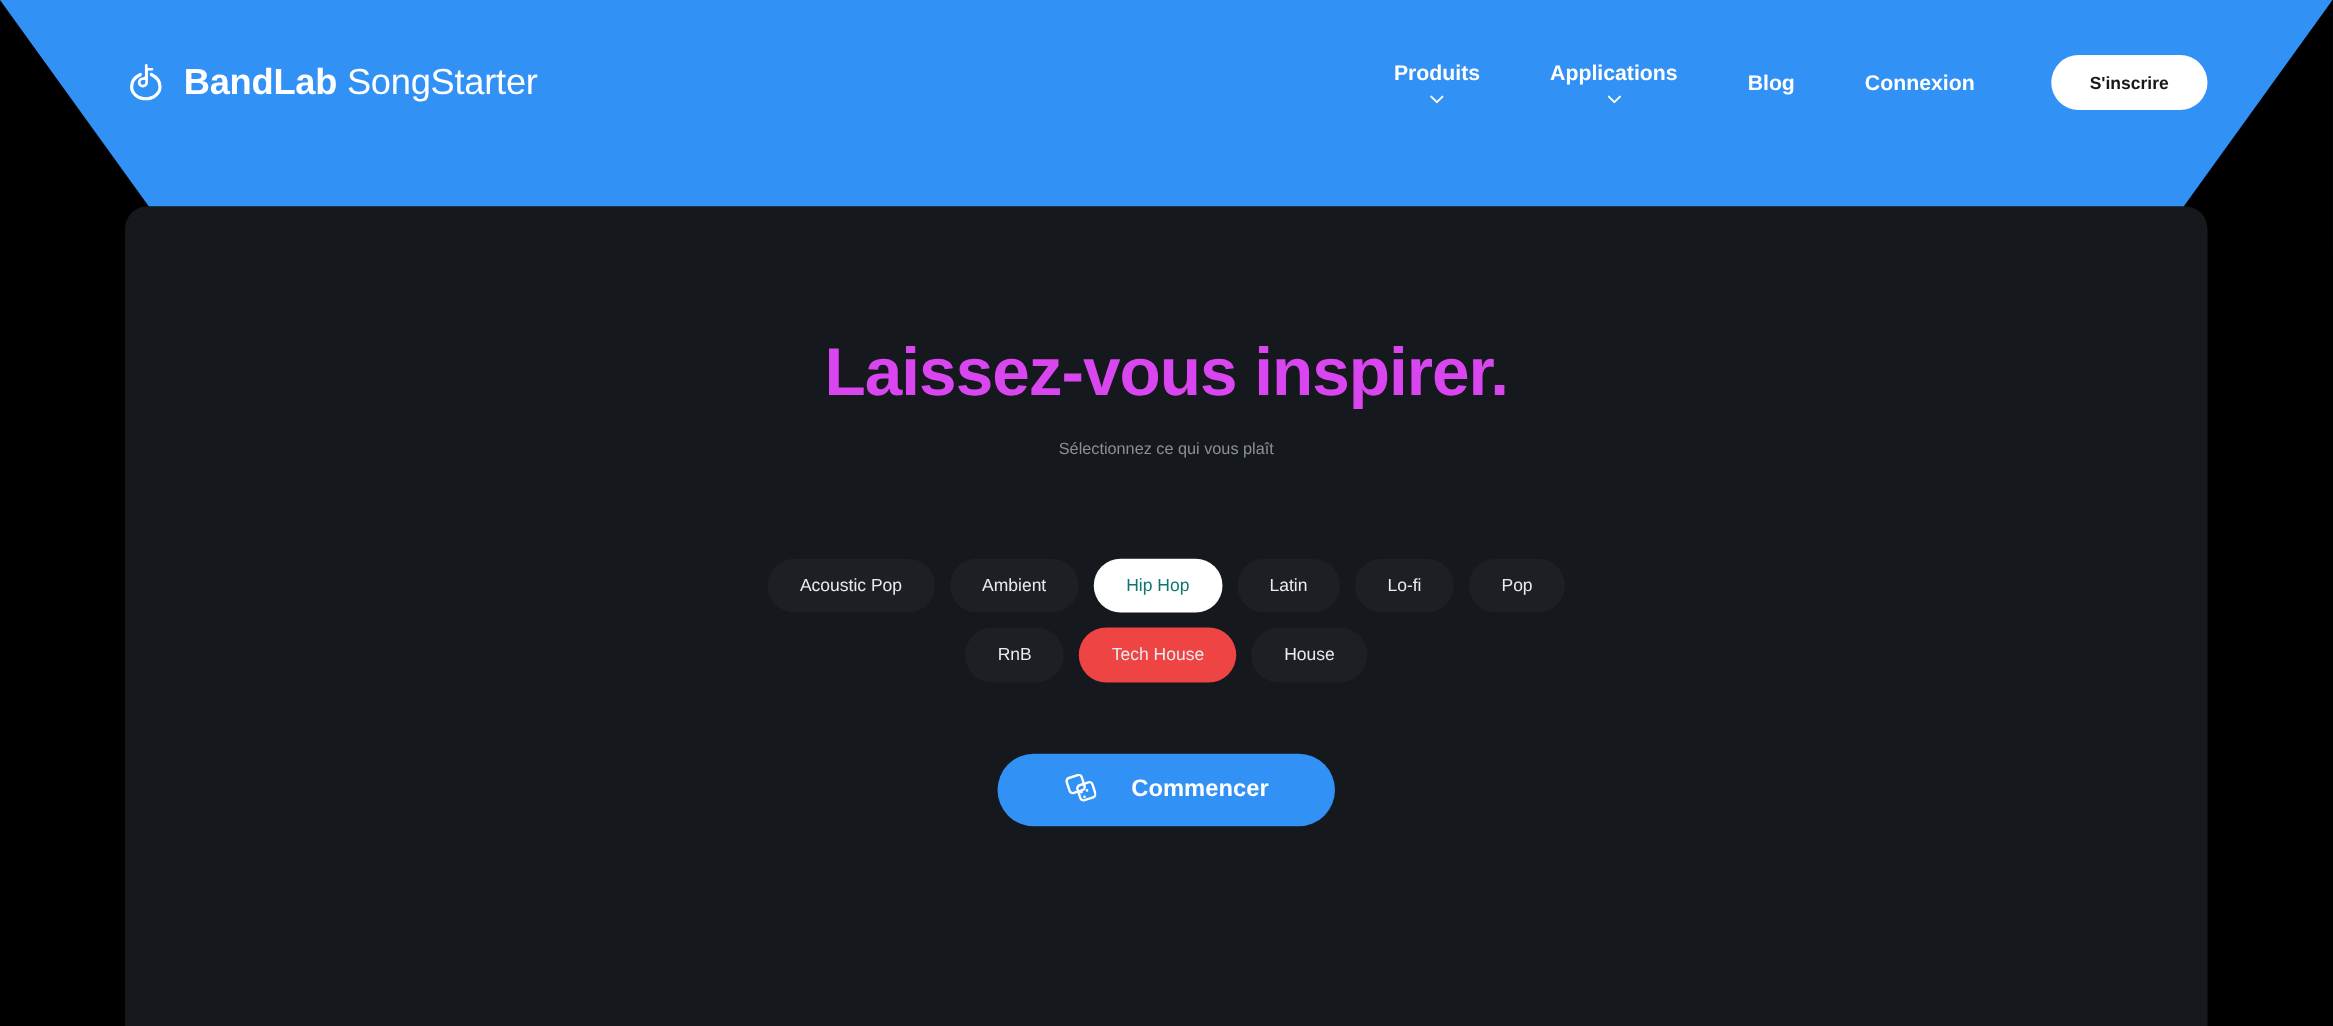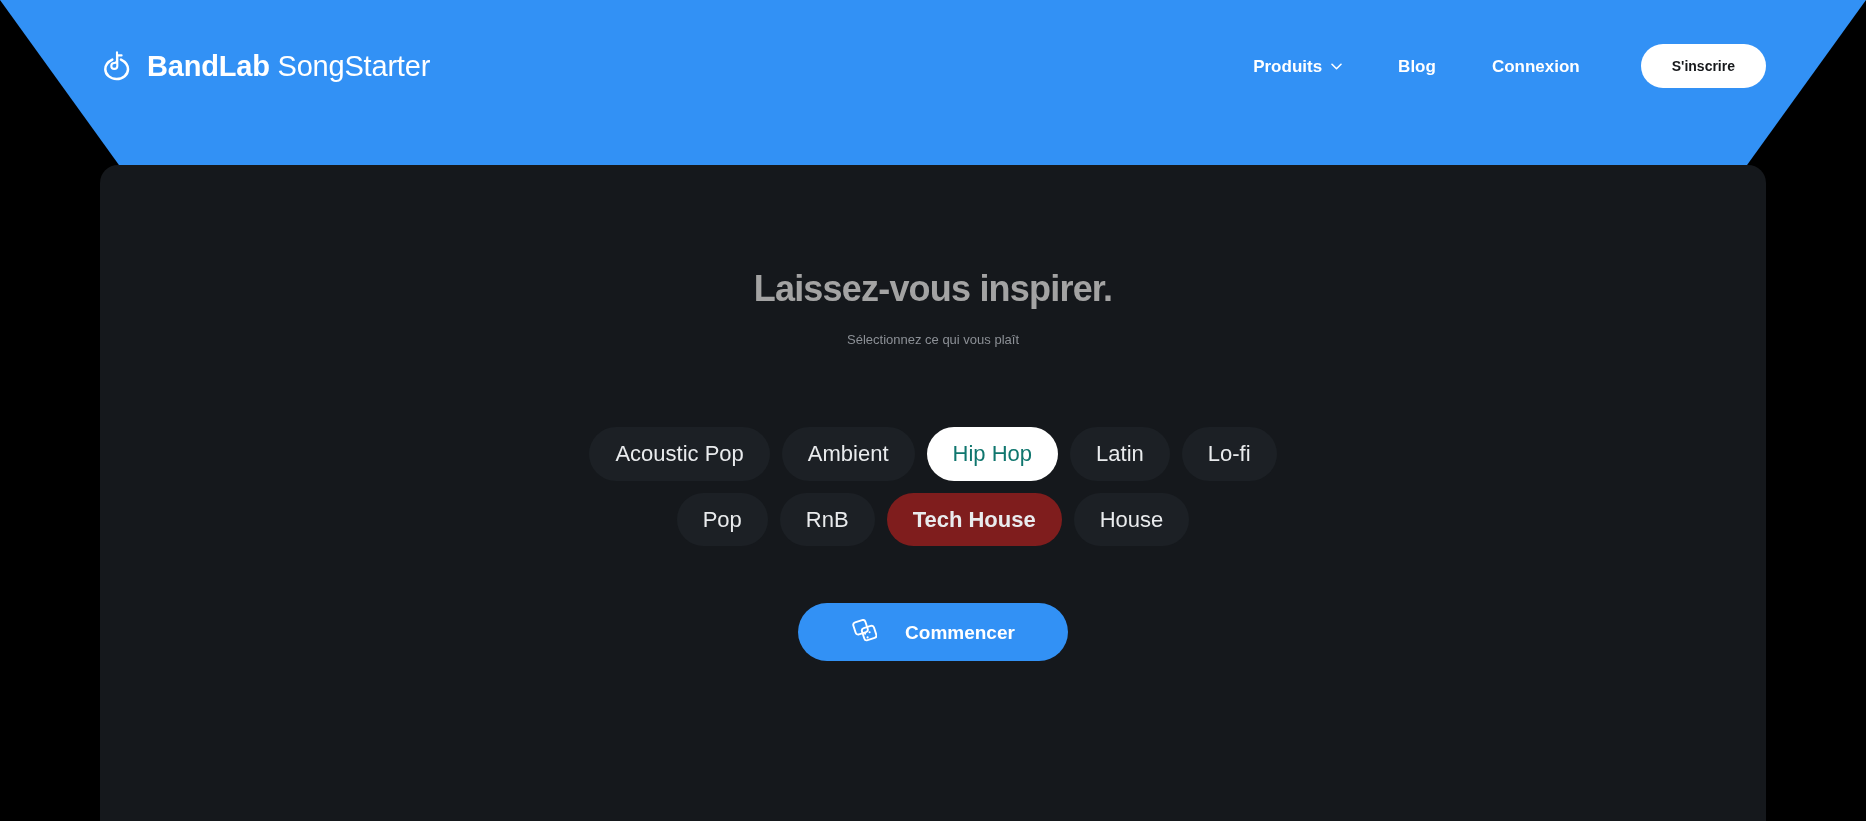--- a/index.html
+++ b/index.html
@@ -76,20 +76,21 @@
     display: flex;
     align-items: center;
     gap: 9px;
     color: #ffffff;
     font-size: 17px;
     font-weight: 700;
     padding: 10px 28px;
     cursor: pointer;
     white-space: nowrap;
     line-height: 1;
+    flex-direction: column;
   }
   .chev {
     width: 11px; height: 7px;
     display: block;
     flex: 0 0 auto;
   }
   .signup-btn {
     margin-left: 33px;
     background: #ffffff;
     color: #16181B;
@@ -120,23 +121,23 @@
   .hero {
     position: absolute;
     left: 0;
     top: 0;
     width: 100%;
     text-align: center;
   }
 
   .hero-title {
     margin-top: 104px;
-    font-size: 36px;
-    font-weight: 700;
-    color: #a3a3a3;
+    font-size: 54px;
+    font-weight: 700;
+    color: #d946ef;
     letter-spacing: -0.8px;
     line-height: 1.1;
   }
   .hero-subtitle {
     margin-top: 23px;
     font-size: 13px;
     font-weight: 400;
     color: #8C9096;
     line-height: 1.2;
   }
@@ -152,34 +153,33 @@
     width: 700px;
     margin-left: auto;
     margin-right: auto;
   }
   .chip {
     background: #1C2025;
     color: #E9EBED;
     border: none;
     border-radius: 999px;
     font-family: "Liberation Sans", sans-serif;
-    font-size: 22px;
+    font-size: 14px;
     font-weight: 400;
     padding: 13px 26px;
     cursor: pointer;
     line-height: 1.25;
     white-space: nowrap;
   }
   .chip.selected {
     background: #ffffff;
     color: #0f766e;
   }
   .chip.hovered {
-    background: #7f1d1d;
-    font-weight: bold;
+    background: #ef4444;
   }
 
   
   .cta-wrap {
     margin-top: 57px;
     display: flex;
     justify-content: center;
   }
   .cta-btn {
     display: inline-flex;
@@ -227,20 +227,28 @@
 
       <div class="nav-item">
         <span>Produits</span>
         <span>
           <svg class="chev" viewBox="0 0 11 7" fill="none" aria-hidden="true">
             <path d="M1 1.3 L5.5 5.7 L10 1.3" stroke="#ffffff" stroke-width="1.6" stroke-linecap="round" stroke-linejoin="round"></path>
           </svg>
         </span>
       </div>
 
+      <div class="nav-item">
+        <span>Applications</span>
+        <span>
+          <svg class="chev" viewBox="0 0 11 7" fill="none" aria-hidden="true">
+            <path d="M1 1.3 L5.5 5.7 L10 1.3" stroke="#ffffff" stroke-width="1.6" stroke-linecap="round" stroke-linejoin="round"></path>
+          </svg>
+        </span>
+      </div>
 
       <div class="nav-item">
         <span>Blog</span>
       </div>
 
       <div class="nav-item">
         <span>Connexion</span>
       </div>
 
       <button class="signup-btn">S'inscrire</button>

